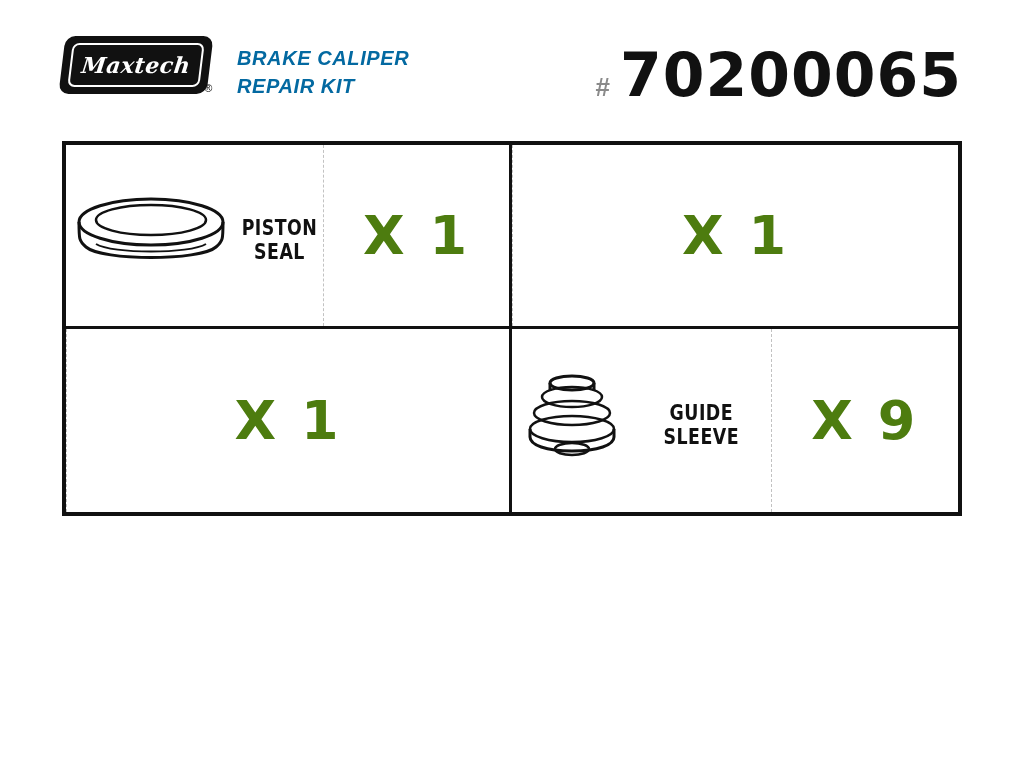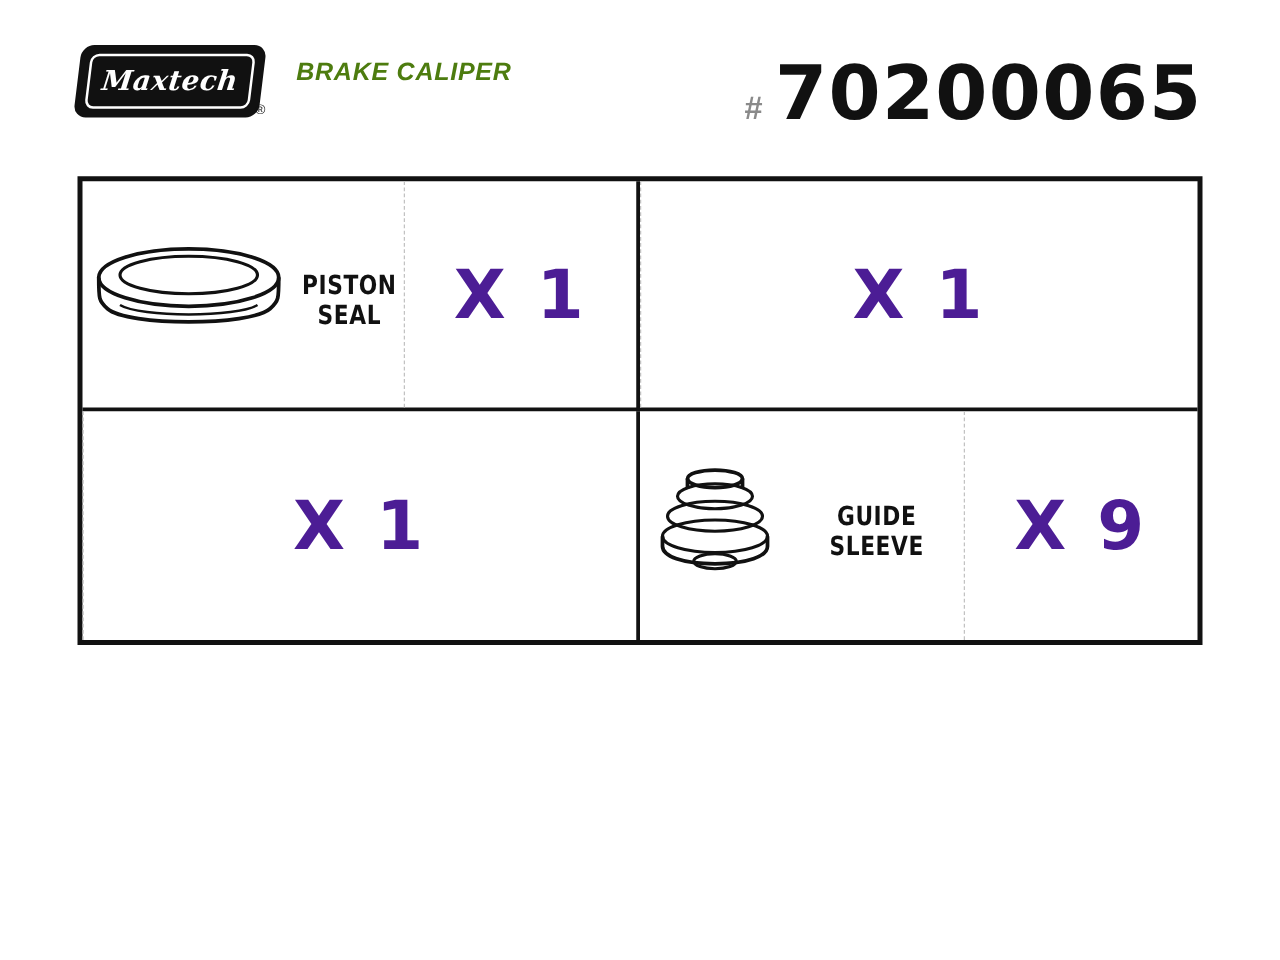--- a/index.html
+++ b/index.html
@@ -72,21 +72,21 @@
 
   .kit-title {
     position: absolute;
     left: 237px;
     top: 44px;
     font-family: "Liberation Sans", sans-serif;
     font-style: italic;
     font-weight: bold;
     font-size: 20px;
     letter-spacing: 0.6px;
-    color: #4d7c0f;
+    color: #0369a1;
     line-height: 28px;
   }
 
   .part-number {
     position: absolute;
     right: 62px;
     top: 40px;
     display: flex;
     align-items: baseline;
     gap: 10px;
@@ -144,21 +144,21 @@
     display: flex;
     align-items: center;
     justify-content: center;
     border-left: 1px dashed #c2c2c2;
   }
   .qty-text {
     font-family: "DejaVu Sans", sans-serif;
     font-weight: bold;
     font-size: 54px;
     letter-spacing: 3px;
-    color: #4c1d95;
+    color: #4d7c0f;
     text-align: right;
   }
   .item-art {
     height: 96px;
     display: flex;
     align-items: center;
     justify-content: center;
   }
   .item-label {
     margin-top: 16px;
@@ -177,20 +177,21 @@
 <div class="header">
 
   <div class="brand-badge">
     <div class="brand-badge-inner"></div>
     <div class="brand-text">Maxtech</div>
     <span class="brand-reg">®</span>
   </div>
 
   <div class="kit-title">
     <div>BRAKE CALIPER</div>
+    <div>REPAIR KIT</div>
   </div>
 
   <div class="part-number">
     <span class="hash">#</span>
     <span class="pn-value">70200065</span>
   </div>
 
 </div>
 
 <div class="table">

